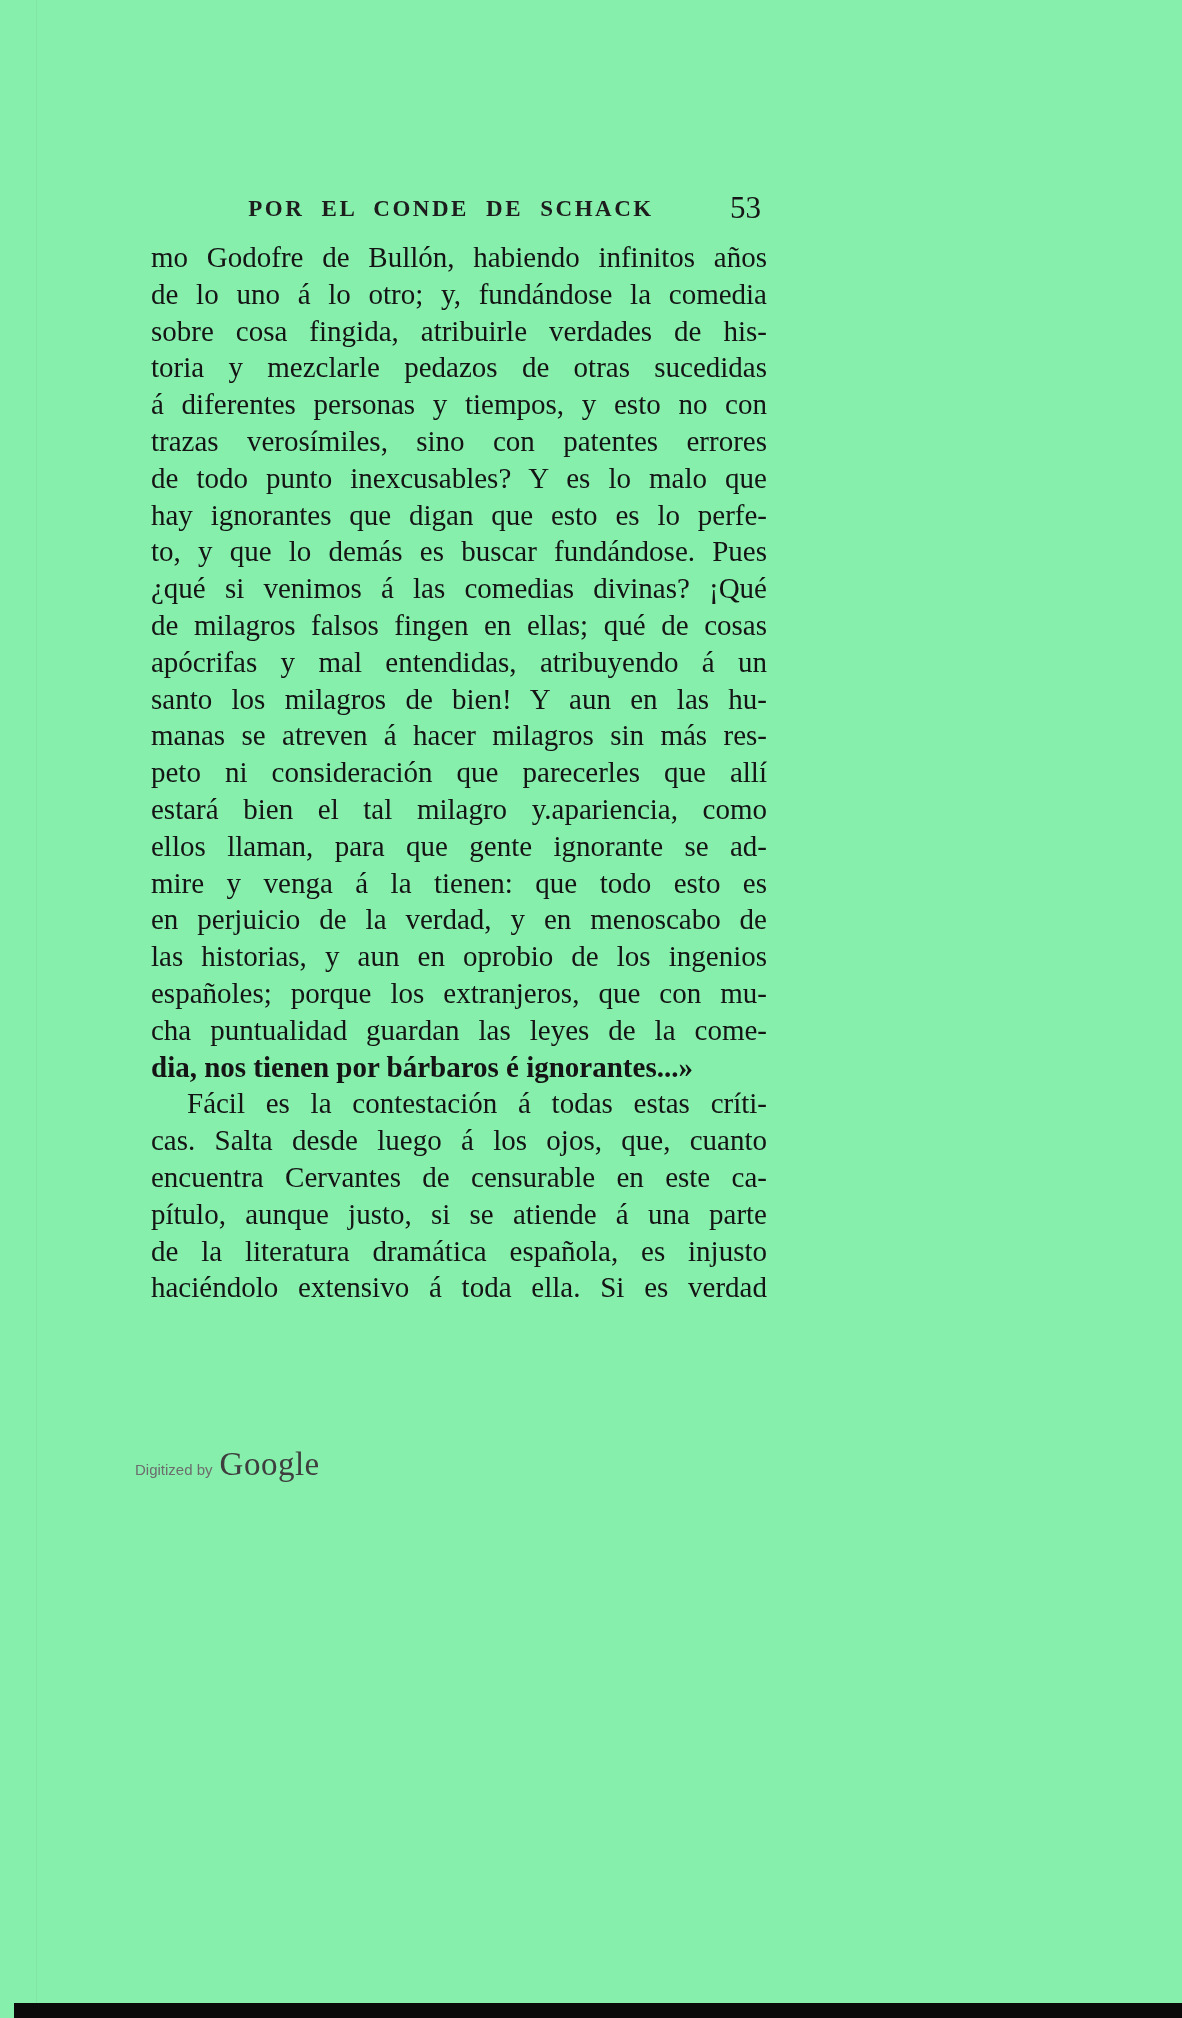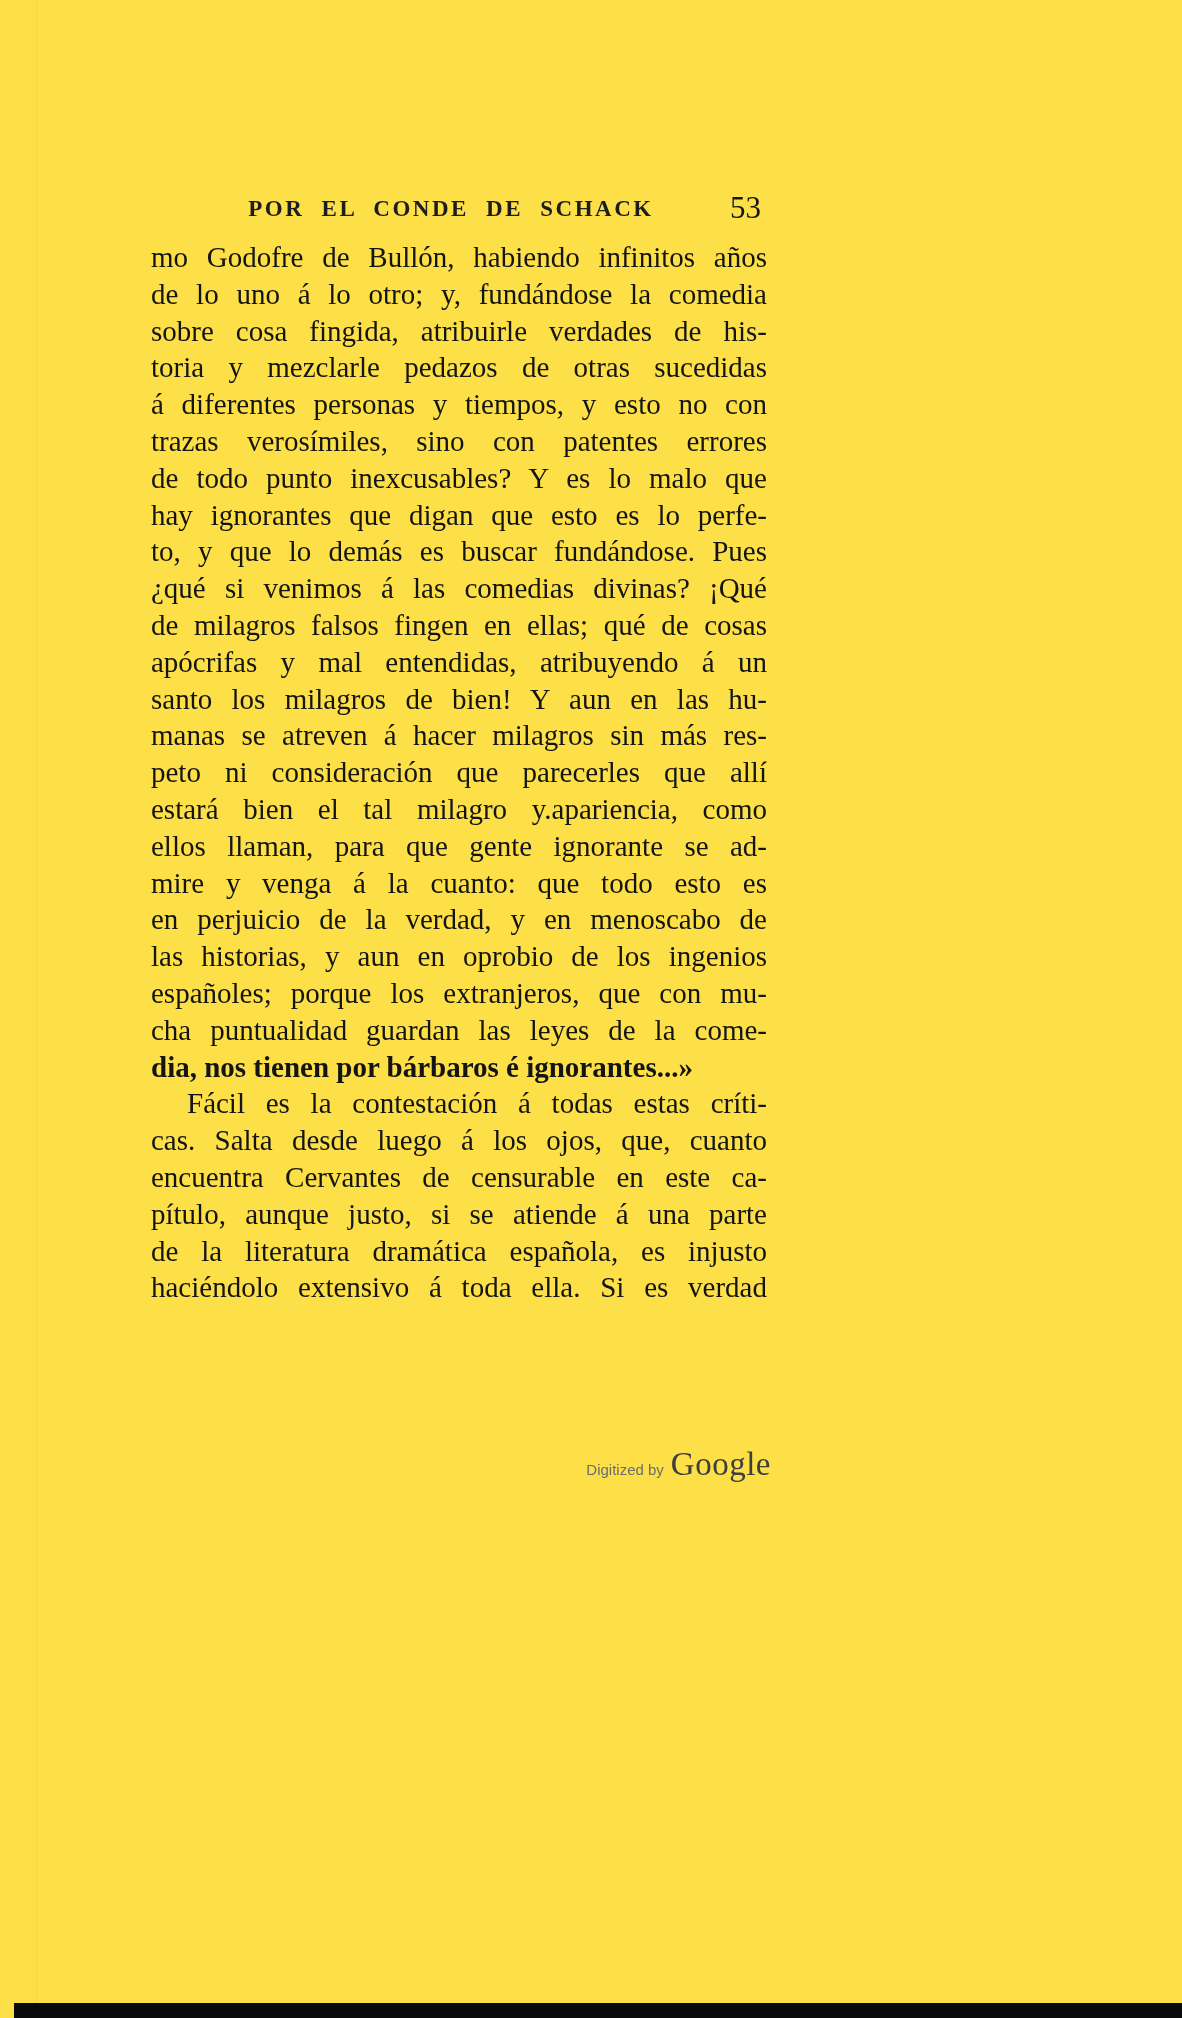--- a/index.html
+++ b/index.html
@@ -4,21 +4,21 @@
 <style>
   html, body {
     margin: 0;
     padding: 0;
     background: #ffffff;
   }
   .page {
     position: relative;
     width: 1182px;
     height: 2018px;
-    background: #fde047;
+    background: #86efac;
     overflow: hidden;
     font-family: "Liberation Serif", serif;
     color: #161616;
   }
   .left-edge {
     position: absolute;
     left: 36px;
     top: 0;
     bottom: 0;
     width: 1px;
@@ -66,21 +66,20 @@
     font-weight: bold;
   }
   .line.indent {
     text-indent: 36px;
   }
   .footer {
     position: absolute;
     left: 135px;
     width: 636px;
     top: 1446px;
-    text-align: right;
     white-space: nowrap;
   }
   .digitized {
     font-family: "Liberation Sans", sans-serif;
     font-size: 15px;
     color: #6d6d6d;
     margin-right: 7px;
   }
   .google {
     font-family: "Liberation Serif", serif;
@@ -119,21 +118,21 @@
       <div class="line">hay ignorantes que digan que esto es lo perfe-</div>
       <div class="line">to, y que lo demás es buscar fundándose. Pues</div>
       <div class="line">¿qué si venimos á las comedias divinas? ¡Qué</div>
       <div class="line">de milagros falsos fingen en ellas; qué de cosas</div>
       <div class="line">apócrifas y mal entendidas, atribuyendo á un</div>
       <div class="line">santo los milagros de bien! Y aun en las hu-</div>
       <div class="line">manas se atreven á hacer milagros sin más res-</div>
       <div class="line">peto ni consideración que parecerles que allí</div>
       <div class="line">estará bien el tal milagro y.apariencia, como</div>
       <div class="line">ellos llaman, para que gente ignorante se ad-</div>
-      <div class="line">mire y venga á la cuanto: que todo esto es</div>
+      <div class="line">mire y venga á la tienen: que todo esto es</div>
       <div class="line">en perjuicio de la verdad, y en menoscabo de</div>
       <div class="line">las historias, y aun en oprobio de los ingenios</div>
       <div class="line">españoles; porque los extranjeros, que con mu-</div>
       <div class="line">cha puntualidad guardan las leyes de la come-</div>
       <div class="line no-justify">dia, nos tienen por bárbaros é ignorantes...»</div>
       <div class="line indent">Fácil es la contestación á todas estas críti-</div>
       <div class="line">cas. Salta desde luego á los ojos, que, cuanto</div>
       <div class="line">encuentra Cervantes de censurable en este ca-</div>
       <div class="line">pítulo, aunque justo, si se atiende á una parte</div>
       <div class="line">de la literatura dramática española, es injusto</div>

